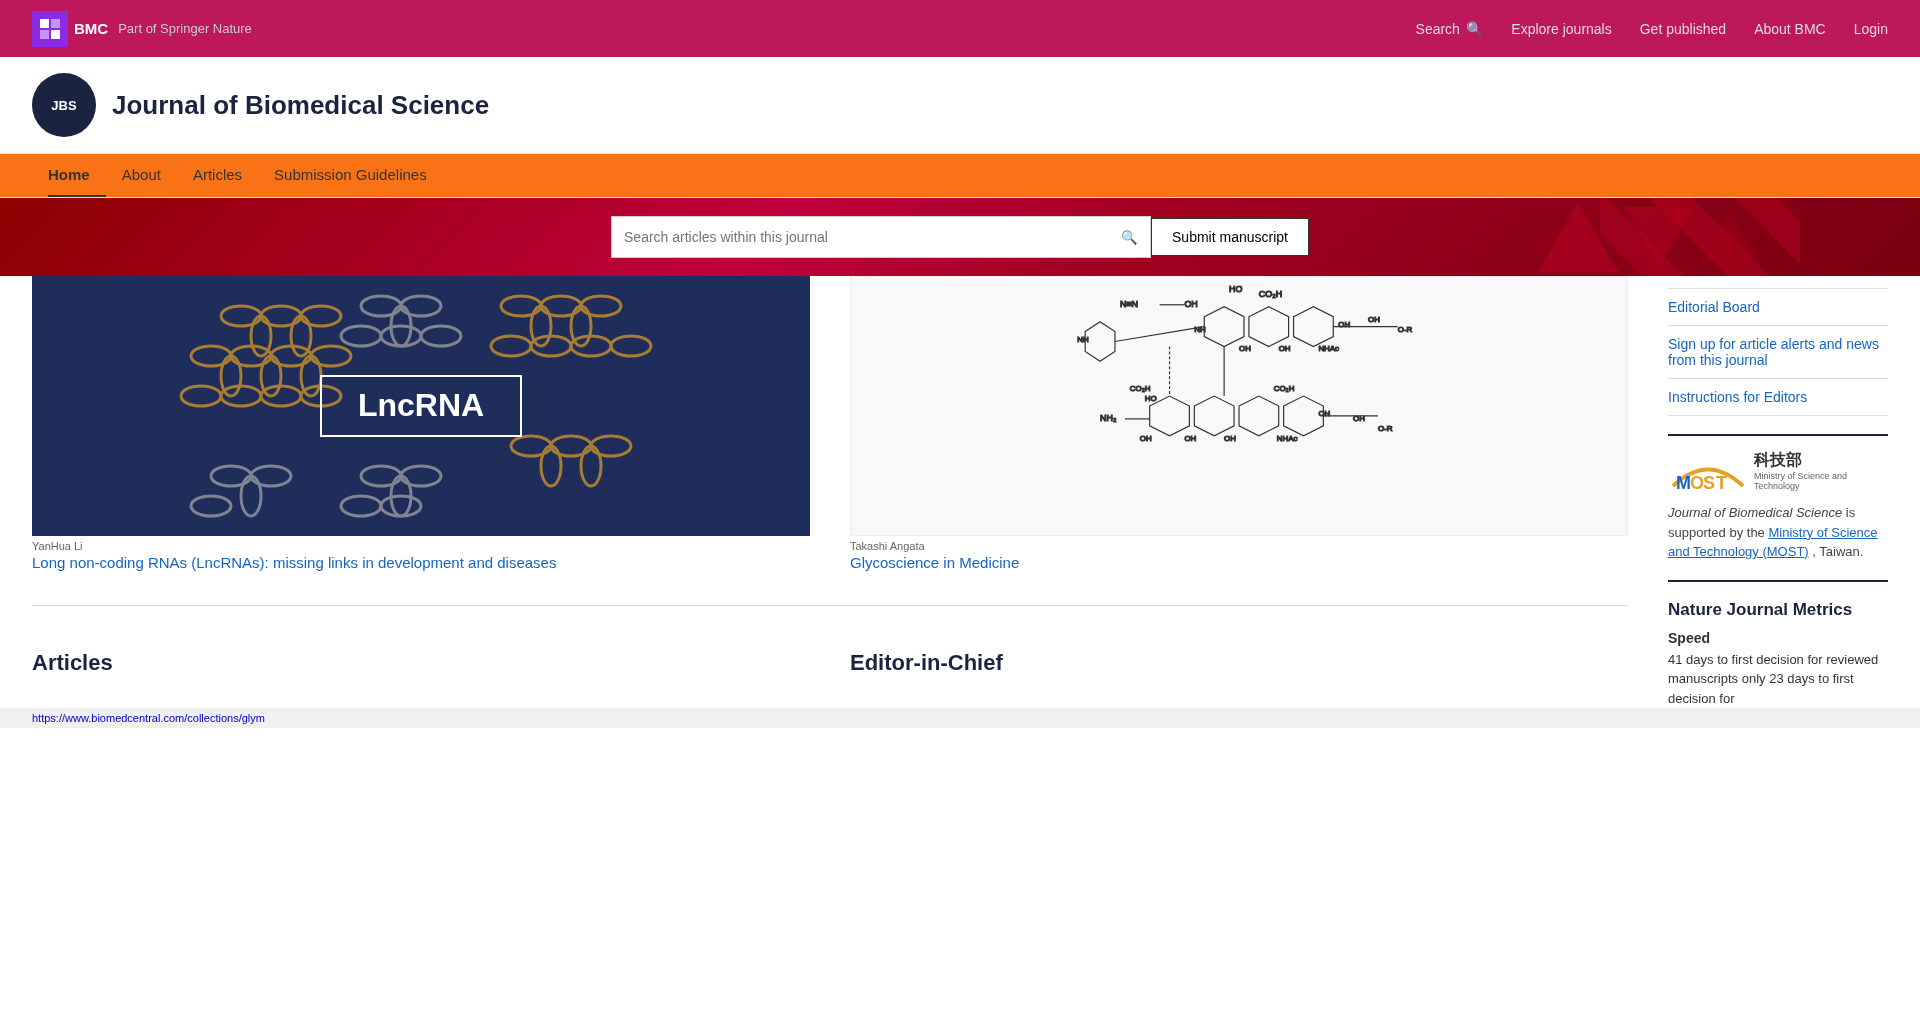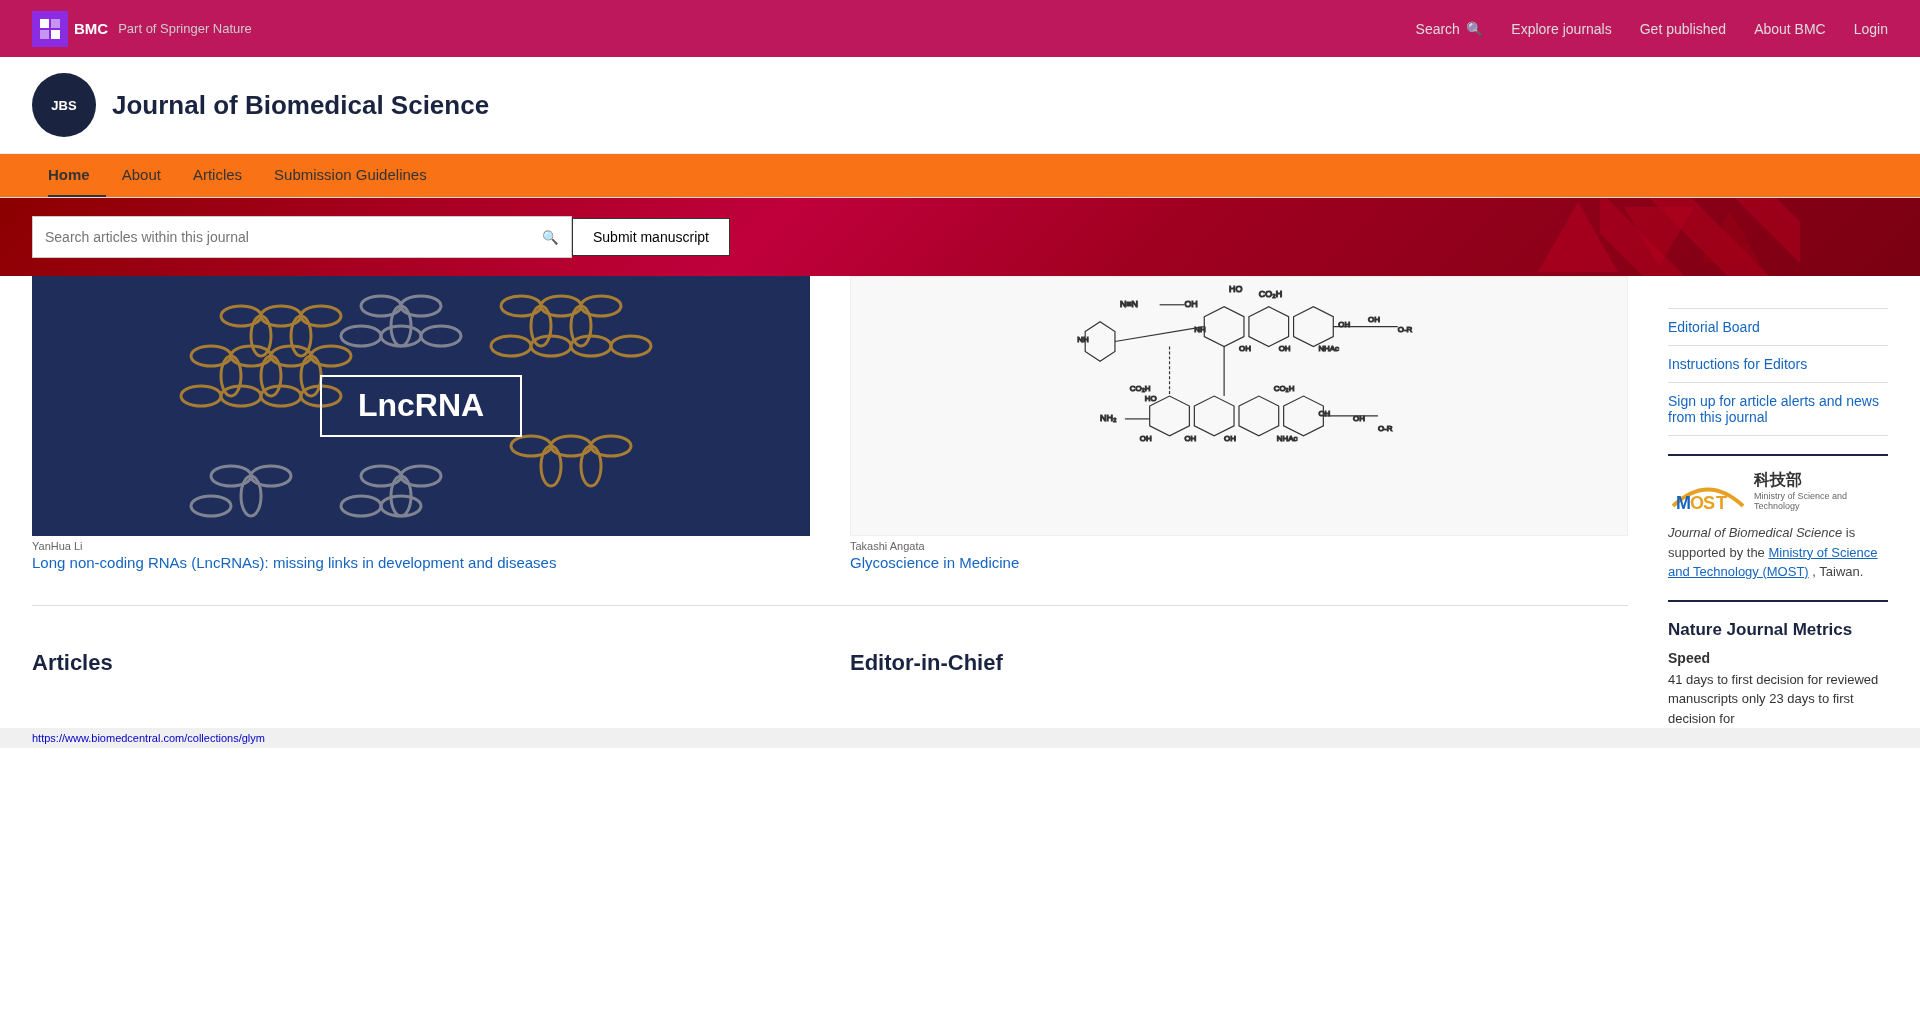--- a/index.html
+++ b/index.html
@@ -101,21 +101,21 @@
       font-weight: bold;
       padding-left: 0;
     }
 
     
     .search-banner {
       background: linear-gradient(135deg, #8b0000 0%, #c0003c 40%, #a00020 60%, #7a0010 100%);
       padding: 18px 32px;
       display: flex;
       align-items: center;
-      justify-content: flex-start;
+      justify-content: center;
       position: relative;
       overflow: hidden;
       min-height: 72px;
     }
     .search-banner::before {
       content: '';
       position: absolute;
       right: 120px;
       top: 0;
       width: 200px;
@@ -168,21 +168,21 @@
       padding: 0 32px;
       max-width: 1920px;
     }
     .main-content {
       flex: 1;
       padding-right: 40px;
     }
     .sidebar {
       width: 220px;
       flex-shrink: 0;
-      padding-top: 32px;
+      padding-top: 12px;
     }
 
     
     .section-title {
       font-size: 22px;
       font-weight: bold;
       color: #1a2340;
       margin: 28px 0 18px;
     }
     .featured-grid {
@@ -506,22 +506,22 @@
       </div>
       <div class="bottom-right">
         <h2 class="editor-section-title">Editor-in-Chief</h2>
       </div>
     </div>
 
   </div>
 
   <aside class="sidebar">
     <a href="#" class="sidebar-link">Editorial Board</a>
+    <a href="#" class="sidebar-link">Sign up for article alerts and news from this journal</a>
     <a href="#" class="sidebar-link">Instructions for Editors</a>
-    <a href="#" class="sidebar-link">Sign up for article alerts and news from this journal</a>
 
     <hr class="sidebar-section-divider">
 
     <div class="most-logo">
       <div style="display:flex;align-items:center;gap:6px;">
         <div style="display:flex;align-items:center;">
           <svg width="80" height="40" viewBox="0 0 80 40">
             <path d="M5,35 Q40,2 75,35" stroke="#e8a020" stroke-width="4" fill="none"></path>
             <text x="8" y="38" font-size="18" font-weight="bold" fill="#1565c0" font-family="Arial">M</text>
             <text x="22" y="38" font-size="18" font-weight="bold" fill="#e8a020" font-family="Arial">O</text>

